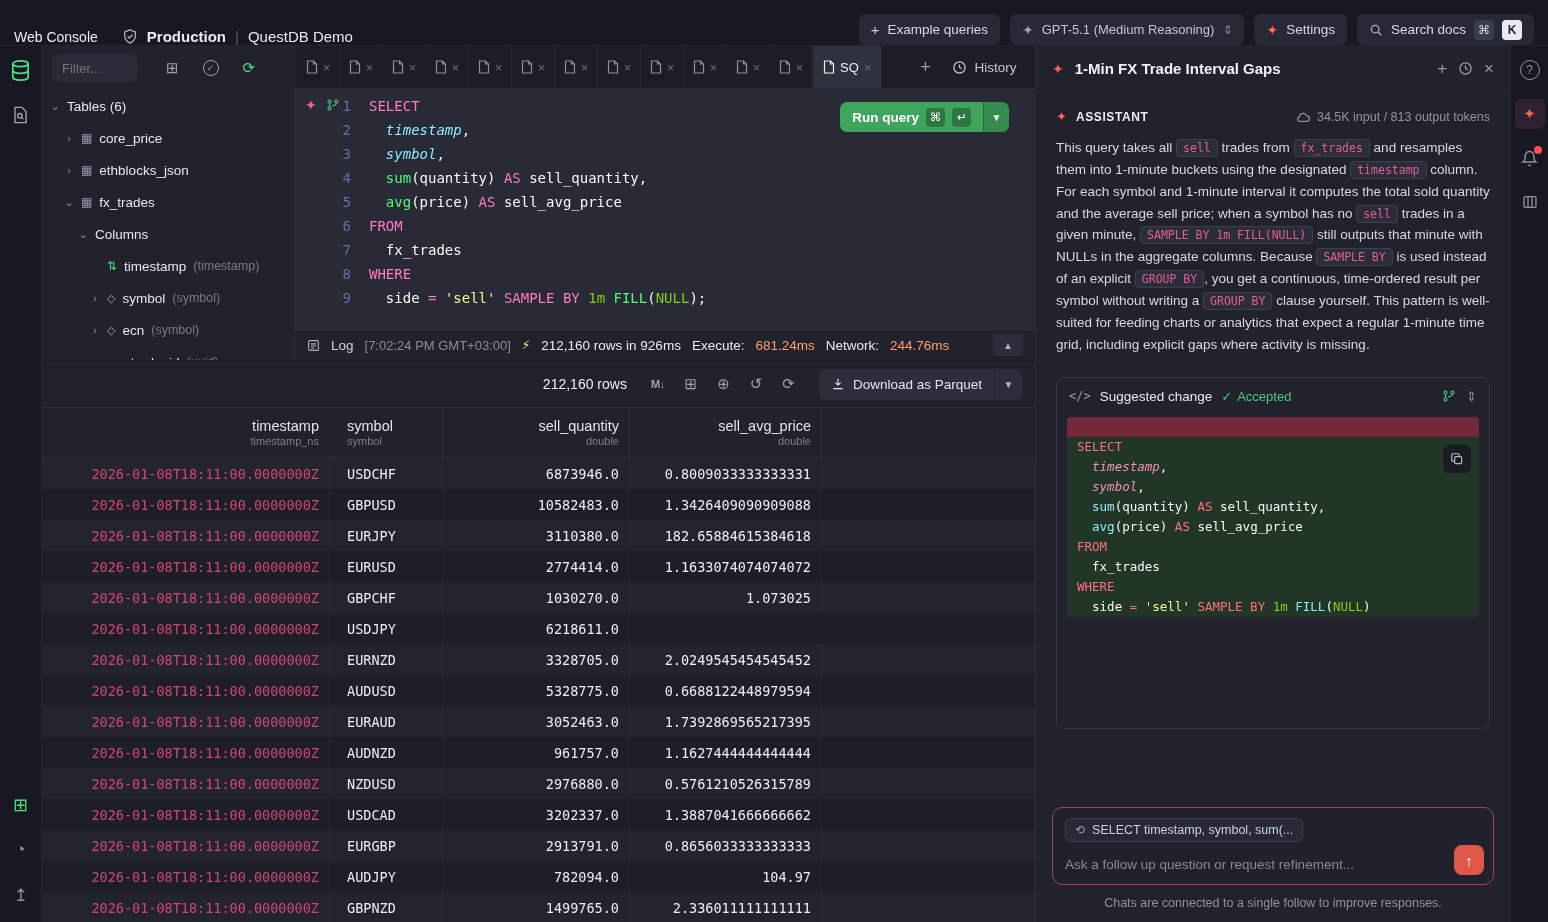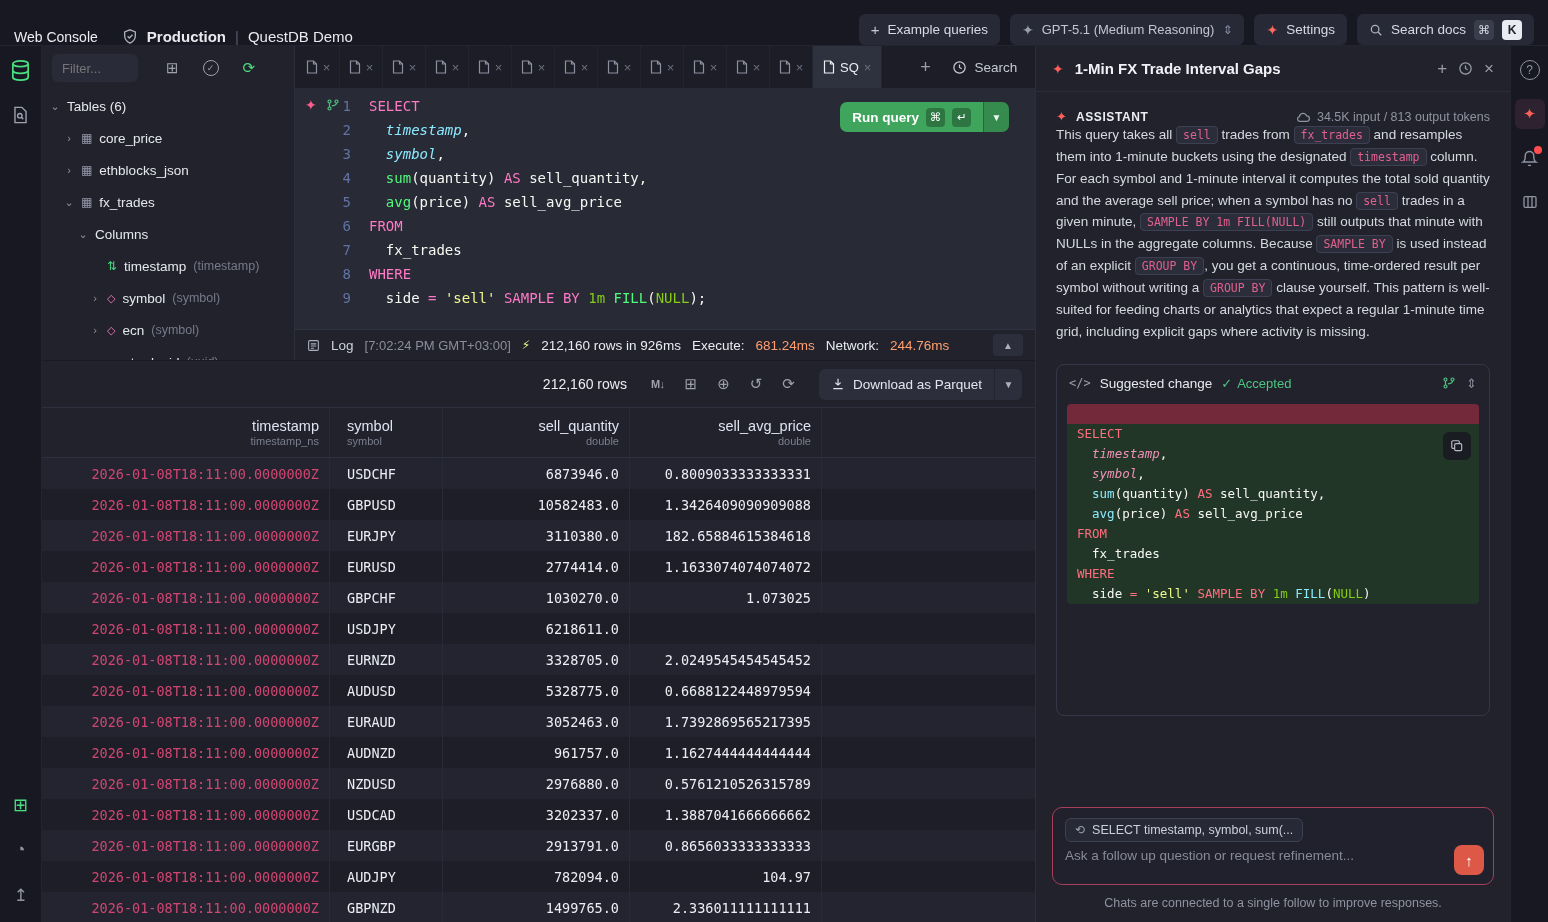--- a/index.html
+++ b/index.html
@@ -118,40 +118,40 @@
 
 
 .assistant{width:475px;flex:none;background:#21222c;border-left:1px solid #2c2e3c;display:flex;flex-direction:column;min-height:0}
 .as-header{height:46px;flex:none;display:flex;align-items:center;gap:11px;padding:0 16px;border-bottom:1px solid #2a2c38}
 .as-title{flex:1;font-size:15px;font-weight:600;color:#f0f2f7;white-space:nowrap;overflow:hidden}
 .as-hic{color:#9a9daa;font-size:17px;cursor:pointer;display:flex;align-items:center}
 .as-body{flex:1;min-height:0;overflow:hidden;padding:0 20px}
 .as-meta{display:flex;align-items:center;gap:9px;margin-top:17px}
 .as-role{font-size:12px;font-weight:700;letter-spacing:.6px;color:#eceef4}
 .as-tokens{margin-left:auto;display:flex;align-items:center;gap:6px;font-size:12.5px;color:#9093a0}
-.as-msg{margin-top:0;font-size:13.5px;line-height:1.62;color:#d6d9e0}
+.as-msg{margin-top:13px;font-size:13.5px;line-height:1.62;color:#d6d9e0}
 .chip{font:11.5px "DejaVu Sans Mono",monospace;background:#2b2d3b;border:1px solid #3d4052;border-radius:4px;padding:1px 6px;color:#e0608e}
 .sc-card{margin-top:21px;border:1px solid #343748;border-radius:8px;min-height:352px}
 .sc-head{display:flex;align-items:center;gap:9px;padding:11px 12px}
 .sc-code-ic{font:12px "DejaVu Sans Mono",monospace;color:#9a9daa}
 .sc-label{font-size:13.5px;color:#e7e9f0}
 .sc-status{display:flex;align-items:center;gap:5px;font-size:13px;color:#4ec583}
 .sc-right{margin-left:auto;display:flex;align-items:center;gap:10px;color:#8a8da0}
 .sc-diff{margin:2px 10px 10px;position:relative;border-radius:4px;overflow:hidden}
 .diff-del{height:20px;background:#73293a}
 .diff-line{background:#223627;padding:0 10px;font:12.5px/20px "DejaVu Sans Mono",monospace;white-space:pre}
 .sc-diff .tk-k{color:#ff6e7f}
 .sc-diff .tk-v{color:#f092b8}
 .sc-diff .tk-f{color:#8be9fd}
 .copy-btn{position:absolute;top:28px;right:8px;width:28px;height:28px;background:rgba(23,24,33,.85);border-radius:6px;display:flex;align-items:center;justify-content:center;color:#b9bcc8;cursor:pointer}
 .as-input-zone{flex:none;padding:0 16px}
 .as-input{border:1.5px solid #a83f58;border-radius:10px;background:#20212c;padding:10px 12px;position:relative;min-height:78px}
 .ctx-chip{display:inline-flex;align-items:center;gap:7px;border:1px solid #3d4051;background:#272936;border-radius:6px;padding:4px 9px;font-size:12.5px;color:#ccd0da;cursor:pointer}
 .ctx-ic{color:#9a9daa;font-size:12px}
-.as-ph{display:block;margin-top:6px;font-size:13.5px;color:#878a98}
+.as-ph{display:block;margin-top:15px;font-size:13.5px;color:#878a98}
 .send-btn{position:absolute;right:9px;bottom:9px;width:30px;height:30px;border-radius:8px;background:#dd5847;color:#fff;display:flex;align-items:center;justify-content:center;font-size:15px;cursor:pointer}
 .as-footer{flex:none;text-align:center;font-size:12.5px;color:#8f92a0;padding:11px 0 12px}
 </style>
 </head>
 <body>
 
 <div class="app">
 
   <header class="topbar">
     <span class="tb-title">Web Console</span>
@@ -401,21 +401,21 @@
                 <span class="tab-x">×</span>
               </div>
               <div class="tab-plus">+</div>
               <div class="history-btn">
                 <span style="display:flex">
                   <svg width="15" height="15" viewBox="0 0 24 24" fill="none" stroke="currentColor" stroke-width="2">
                     <circle cx="12" cy="12" r="9"></circle>
                     <path d="M12 7v5l3.5 2"></path>
                   </svg>
                 </span>
-                <span>Search</span>
+                <span>History</span>
               </div>
             </div>
           <div class="editor">
             <div class="gutter-icons">
               <span class="spk pink">✦</span>
               <span style="display:flex">
                   <svg width="14" height="14" viewBox="0 0 24 24" fill="none" stroke="#4ec583" stroke-width="2">
                     <circle cx="6" cy="6" r="2.6"></circle>
                     <circle cx="6" cy="18" r="2.6"></circle>
                     <circle cx="18" cy="6" r="2.6"></circle>

